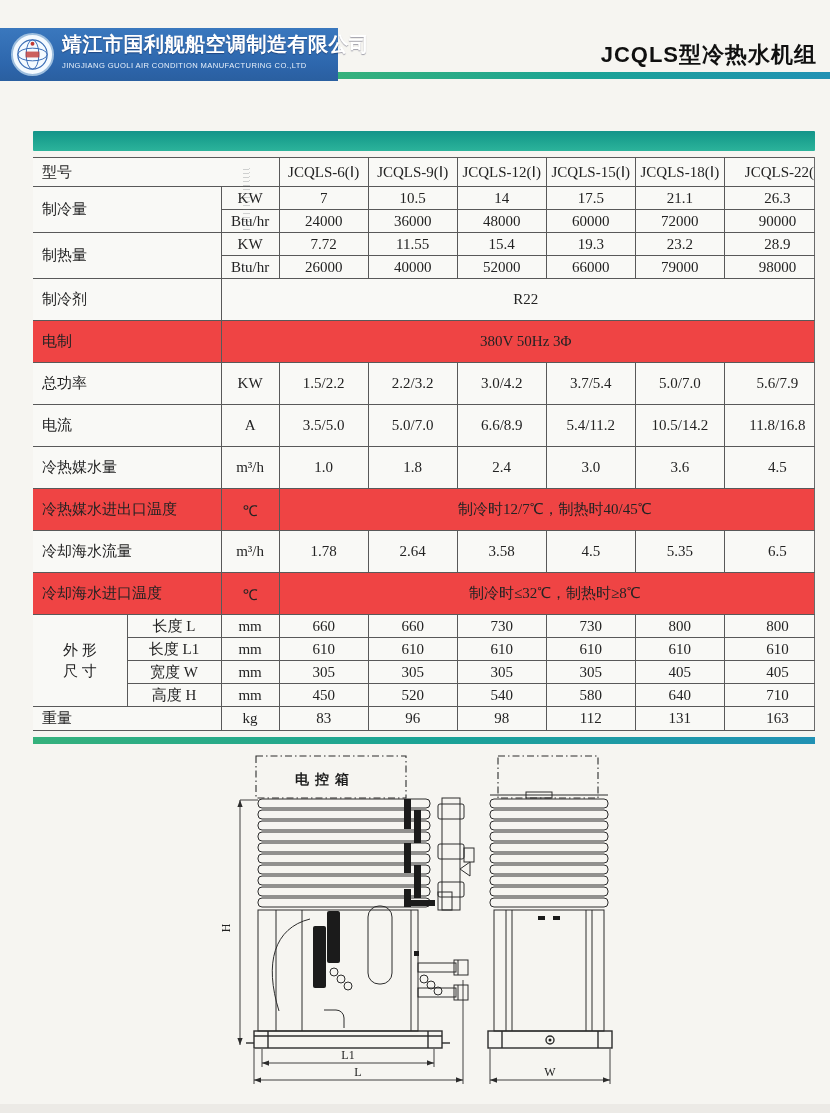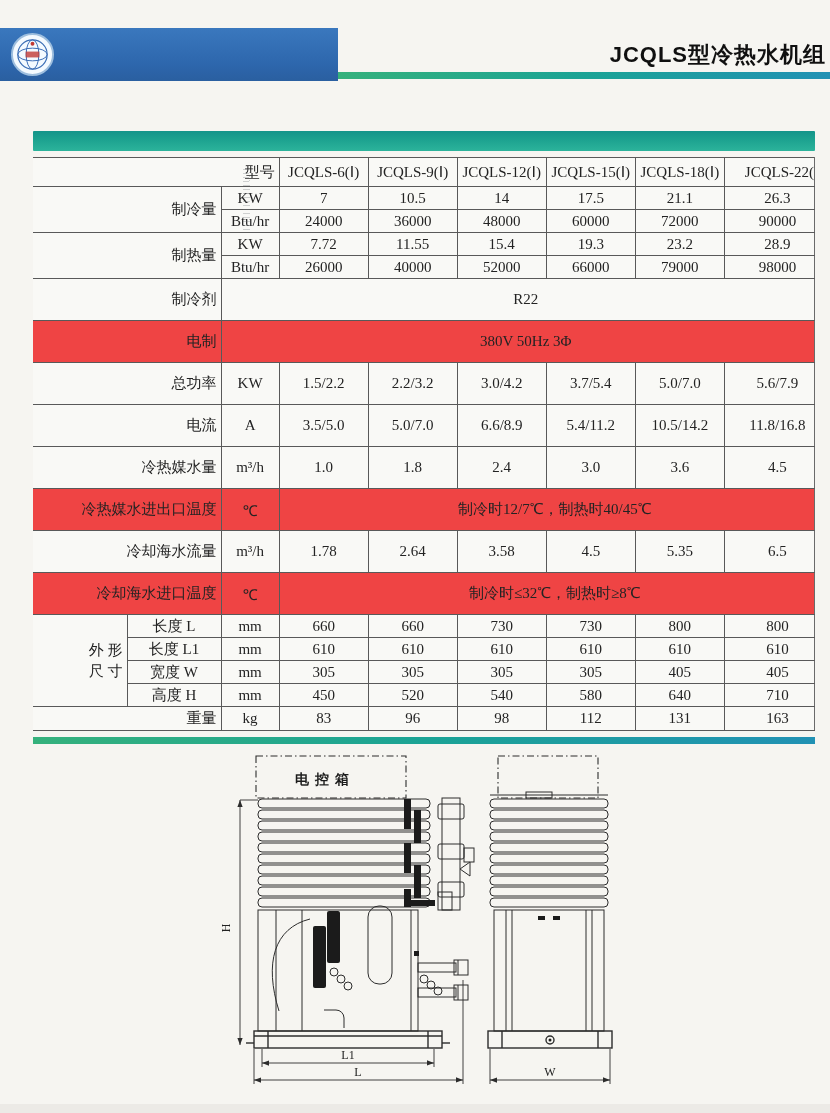--- a/index.html
+++ b/index.html
@@ -10,32 +10,32 @@
           background:linear-gradient(180deg,#3a78be 0%,#2d66ac 70%,#2a5fa0 100%);
           display:flex;align-items:center;}
   #logo{position:absolute;left:10px;top:4px;width:45px;height:45px;}
   #banner-text{position:absolute;left:62px;top:3px;width:272px;}
   #company-cn{font-family:"Liberation Sans",sans-serif;font-weight:bold;color:#fff;
               font-size:20px;letter-spacing:.5px;white-space:nowrap;text-shadow:0 1px 1px rgba(0,0,40,.35);}
   #company-en{font-family:"Liberation Sans",sans-serif;color:#e8f1fb;font-size:7.6px;
               letter-spacing:.4px;margin-top:3px;white-space:nowrap;}
   #header-rule{position:absolute;left:338px;top:72px;right:0;height:7px;
                background:linear-gradient(90deg,#35b17c,#1ba395,#2191b4);}
-  #page-title{position:absolute;right:4px;top:40px;font-family:"Liberation Sans",sans-serif;
+  #page-title{position:absolute;right:13px;top:40px;font-family:"Liberation Sans",sans-serif;
               font-weight:900;font-size:22px;color:#101010;letter-spacing:1px;}
   
   #table-band{position:absolute;left:33px;top:131px;width:782px;height:20px;
               background:linear-gradient(180deg,#14948a 0%,#1da390 45%,#2cb39b 100%);
               border-radius:1px;}
   #spec-table{position:absolute;left:33px;top:157px;width:782px;border-collapse:collapse;
               table-layout:fixed;background:#f9f9f6;}
   #spec-table td{border:1px solid #595959;padding:0 4px;font-size:15px;color:#232323;
                  text-align:center;overflow:hidden;white-space:nowrap;}
   #spec-table td.lab{text-align:left;padding-left:9px;}
-  #spec-table td.first{border-left:none;text-align:right;}
+  #spec-table td.first{border-left:none;}
   #spec-table td.last{border-right:1px solid #6a6a6a;padding-left:20px;}
   tr.major td{border-top:2px solid #2c2c2c;}
   tr.bottom td{border-bottom:2px solid #2c2c2c;}
   tr.h-model{height:29px;} tr.h-sub{height:23px;} tr.h-single{height:42px;}
   tr.h-dim{height:23px;} tr.h-weight{height:24px;}
   td.model-head{font-size:12.6px;letter-spacing:0;margin-left:8px;}
   td.shade, tr.shaded td{background:#ef4444;}
   td.ctr2{text-align:center;line-height:1.35;}
   #scan-mark{position:absolute;left:243px;top:166px;width:7px;height:66px;opacity:.3;
      background:repeating-linear-gradient(175deg,transparent 0 3px,#6b6f74 3px 4px);}
@@ -61,20 +61,24 @@
 
   <div id="banner">
     <svg id="logo" viewBox="0 0 46 46">
       <circle cx="23" cy="23" r="21" fill="#f4faff" stroke="#9dbede" stroke-width="2"></circle>
       <circle cx="23" cy="23" r="15" fill="none" stroke="#3a6db5" stroke-width="1.2"></circle>
       <ellipse cx="23" cy="23" rx="15" ry="6.5" fill="none" stroke="#3a6db5" stroke-width="1"></ellipse>
       <ellipse cx="23" cy="23" rx="6.5" ry="15" fill="none" stroke="#3a6db5" stroke-width="1"></ellipse>
       <circle cx="23" cy="12" r="2" fill="#c23a34"></circle>
       <rect x="16" y="20" width="14" height="6" fill="#c23a34" opacity=".8"></rect>
     </svg>
+    <div id="banner-text">
+      <div id="company-cn">靖江市国利舰船空调制造有限公司</div>
+      <div id="company-en">JINGJIANG GUOLI AIR CONDITION MANUFACTURING CO.,LTD</div>
+    </div>
   </div>
   <div id="header-rule"></div>
   <div id="page-title">JCQLS型冷热水机组</div>
 
   <div id="table-band"></div>
 
   <table id="spec-table">
     <colgroup>
       <col style="width:94px">
         <col style="width:94px">

